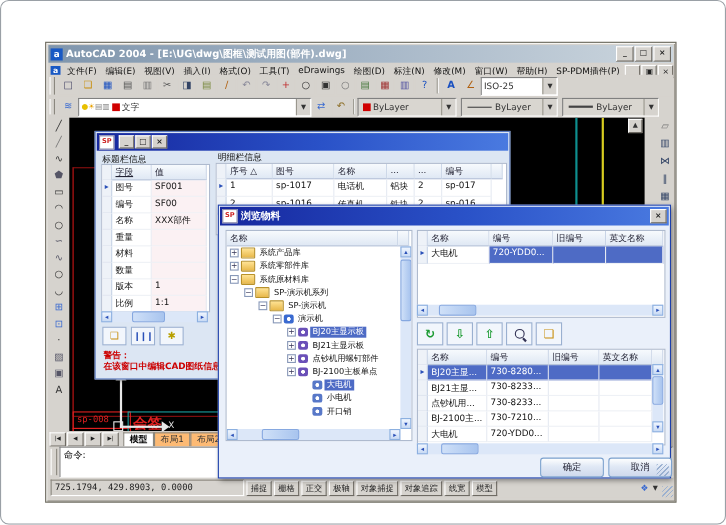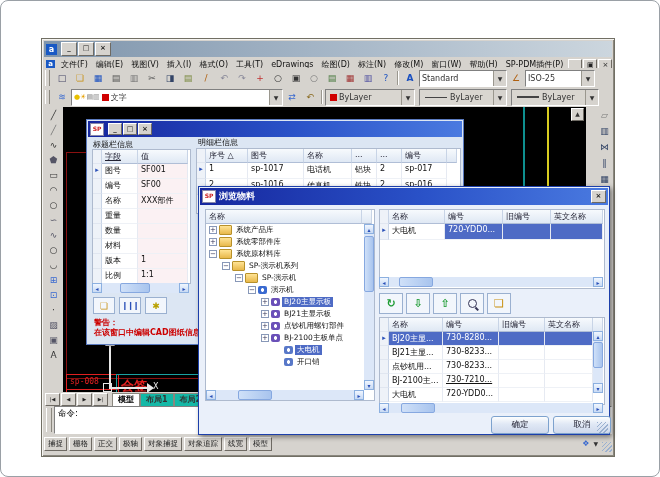--- a/index.html
+++ b/index.html
@@ -35,42 +35,43 @@
   .sb-btn{background:linear-gradient(180deg,#f0f6ff,#c8daf4);border:1px solid #8cb0e0;color:#2a50b8;font-size:6px;display:flex;align-items:center;justify-content:center;flex:none;box-sizing:border-box;}
   .sb-thumb{background:linear-gradient(90deg,#cfe0f8,#a8c4ee);border:1px solid #86a8e0;border-radius:2px;box-sizing:border-box;}
   .treerow{height:12px;display:flex;align-items:center;font-size:7.5px;white-space:nowrap;color:#111;}
   .expbox{width:8px;height:8px;border:1px solid #8898b8;background:#fff;font-size:7px;line-height:6px;text-align:center;color:#335;flex:none;margin-right:2px;box-sizing:border-box;}
   .folder{width:11px;height:8px;background:linear-gradient(#ffe394,#e8b84a);border:1px solid #b8912a;border-radius:1px;flex:none;}
   .micon{width:9px;height:8px;border-radius:2px;flex:none;}
   .treelbl{padding:0 2px;margin-left:2px;}
   .xpbtn{border:1px solid #7da2ce;border-radius:3px;background:linear-gradient(180deg,#fdfefe,#e0e8f5 45%,#cfd9ec);font-size:8.5px;color:#223;display:flex;align-items:center;justify-content:center;}
   .cbtn{background:#f2f6fc;border:1px solid #9ab0d0;display:flex;align-items:center;justify-content:center;}
   .statbtn{background:#d6d3ce;border:1px solid;border-color:#fff #6e6a63 #6e6a63 #fff;font-size:7.5px;color:#222;display:flex;align-items:center;justify-content:center;white-space:nowrap;flex:none;}
-  .tab{height:12px;font-size:8px;display:flex;align-items:center;padding:0 5px;border:1px solid #8a877e;border-bottom:none;background:#14b8a6;color:#333;flex:none;font-weight:bold;}
+  .tab{height:12px;font-size:8px;display:flex;align-items:center;padding:0 5px;border:1px solid #8a877e;border-bottom:none;background:#fdba74;color:#333;flex:none;}
   .tab.active{background:#fff;font-weight:bold;color:#000;}
   .mag{width:7px;height:7px;border:1.5px solid #335;border-radius:50%;position:relative;}
   .mag::after{content:"";position:absolute;width:4px;height:1.5px;background:#335;transform:rotate(45deg);right:-3px;bottom:-2px;}
   .gripcorner{background:repeating-linear-gradient(135deg,#9ab0d0 0 1px,transparent 1px 3px);}
 </style>
 </head>
 <body>
 
 <div class="shot">
   <div class="win">
 
     <div class="titlebar">
       <span class="appicon">a</span>
+      <span style="flex:1;">AutoCAD 2004 - [E:\UG\dwg\图框\测试用图(部件).dwg]</span>
       <span class="wbtn">_</span>
       <span class="wbtn">□</span>
       <span class="wbtn">×</span>
     </div>
 
     <div class="menubar">
       <span class="appicon" style="width:9px;height:9px;line-height:9px;font-size:7px;margin:0 2px;">a</span>
-      <span id="menu-items" style="display:flex;flex:1;align-items:center;">
+      <span id="menu-items" style="display:flex;flex:1;">
           <span class="menu-item">文件(F)</span>
           <span class="menu-item">编辑(E)</span>
           <span class="menu-item">视图(V)</span>
           <span class="menu-item">插入(I)</span>
           <span class="menu-item">格式(O)</span>
           <span class="menu-item">工具(T)</span>
           <span class="menu-item">eDrawings</span>
           <span class="menu-item">绘图(D)</span>
           <span class="menu-item">标注(N)</span>
           <span class="menu-item">修改(M)</span>
@@ -101,24 +102,20 @@
           <span class="tbtn" style="color: rgb(51, 51, 51);">○</span>
           <span class="tbtn" style="color: rgb(51, 51, 51);">▣</span>
           <span class="tbtn" style="color: rgb(119, 119, 119);">○</span>
           <span class="tbtn" style="color: rgb(74, 122, 64);">▤</span>
           <span class="tbtn" style="color: rgb(160, 52, 52);">▦</span>
           <span class="tbtn" style="color: rgb(80, 80, 160);">▥</span>
           <span class="tbtn" style="color: rgb(26, 80, 192);">?</span>
         </span>
       <span class="sep"></span>
       <span class="tbtn" style="color:#1a50c0;font-weight:bold;">A</span>
-      <span class="combo" style="width:84px;">
-        <span>Standard</span>
-        <span class="dd">▼</span>
-      </span>
       <span class="tbtn" style="color:#b06010;">∠</span>
       <span class="combo" style="width:66px;">
         <span>ISO-25</span>
         <span class="dd">▼</span>
       </span>
     </div>
 
     <div class="tb" style="left:2px;top:49px;right:2px;height:18px;">
       <span class="grip"></span>
       <span class="tbtn" style="color:#3a6ad0;">≋</span>
@@ -229,20 +226,21 @@
     </div>
 
     <div class="abs" style="left:2px;top:367px;right:2px;height:28px;background:#d6d3ce;display:flex;">
       <div style="width:4px;border-left:1px solid #fff;border-right:1px solid #8a877e;margin:2px;"></div>
       <div style="flex:1;background:#fff;border:1px solid;border-color:#808080 #fff #fff #808080;font-size:8.5px;color:#000;padding:1px 3px;">
         <span>命令:</span>
       </div>
     </div>
 
     <div class="abs" style="left:2px;top:396px;right:2px;height:17px;background:#d6d3ce;display:flex;align-items:center;">
+      <span style="width:168px;height:13px;border:1px solid;border-color:#8a877e #fff #fff #8a877e;font-size:8px;font-family:'DejaVu Sans Mono',monospace;color:#222;padding:0 3px;margin:0 2px;line-height:12px;">725.1794, 429.8903, 0.0000</span>
       <span id="status-toggles" style="display:flex;gap:2px;">
           <span class="statbtn" style="padding: 0px 3px; height: 12px;">捕捉</span>
           <span class="statbtn" style="padding: 0px 3px; height: 12px;">栅格</span>
           <span class="statbtn" style="padding: 0px 3px; height: 12px;">正交</span>
           <span class="statbtn" style="padding: 0px 3px; height: 12px;">极轴</span>
           <span class="statbtn" style="padding: 0px 3px; height: 12px;">对象捕捉</span>
           <span class="statbtn" style="padding: 0px 3px; height: 12px;">对象追踪</span>
           <span class="statbtn" style="padding: 0px 3px; height: 12px;">线宽</span>
           <span class="statbtn" style="padding: 0px 3px; height: 12px;">模型</span>
         </span>
@@ -282,26 +280,26 @@
           <span class="gc" style="width: 36px;">名称</span>
           <span class="gc pinktint" style="width: 50px;">XXX部件</span>
         </div>
         <div class="grow" style="height: 15px;">
           <span class="gut" style="width: 9px;"></span>
           <span class="gc" style="width: 36px;">重量</span>
           <span class="gc pinktint" style="width: 50px;"></span>
         </div>
         <div class="grow" style="height: 15px;">
           <span class="gut" style="width: 9px;"></span>
+          <span class="gc" style="width: 36px;">材料</span>
+          <span class="gc pinktint" style="width: 50px;"></span>
+        </div>
+        <div class="grow" style="height: 15px;">
+          <span class="gut" style="width: 9px;"></span>
           <span class="gc" style="width: 36px;">数量</span>
-          <span class="gc pinktint" style="width: 50px;"></span>
-        </div>
-        <div class="grow" style="height: 15px;">
-          <span class="gut" style="width: 9px;"></span>
-          <span class="gc" style="width: 36px;">材料</span>
           <span class="gc pinktint" style="width: 50px;"></span>
         </div>
         <div class="grow" style="height: 15px;">
           <span class="gut" style="width: 9px;"></span>
           <span class="gc" style="width: 36px;">版本</span>
           <span class="gc pinktint" style="width: 50px;">1</span>
         </div>
         <div class="grow" style="height: 15px;">
           <span class="gut" style="width: 9px;"></span>
           <span class="gc" style="width: 36px;">比例</span>
@@ -424,20 +422,25 @@
               <span class="treelbl">BJ-2100主板单点</span>
             </div>
             <div class="treerow" style="padding-left: 68px;">
               <span style="width: 10px; flex: 0 0 auto;"></span>
               <span class="micon" style="background: radial-gradient(circle, rgb(255, 255, 255) 0px, rgb(255, 255, 255) 1.5px, rgb(88, 120, 200) 2px);"></span>
               <span class="treelbl sel">大电机</span>
             </div>
             <div class="treerow" style="padding-left: 68px;">
               <span style="width: 10px; flex: 0 0 auto;"></span>
               <span class="micon" style="background: radial-gradient(circle, rgb(255, 255, 255) 0px, rgb(255, 255, 255) 1.5px, rgb(88, 120, 200) 2px);"></span>
+              <span class="treelbl">小电机</span>
+            </div>
+            <div class="treerow" style="padding-left: 68px;">
+              <span style="width: 10px; flex: 0 0 auto;"></span>
+              <span class="micon" style="background: radial-gradient(circle, rgb(255, 255, 255) 0px, rgb(255, 255, 255) 1.5px, rgb(88, 120, 200) 2px);"></span>
               <span class="treelbl">开口销</span>
             </div>
           </div>
         <div class="sb sbv" style="position:static;width:10px;height:166px;">
           <span class="sb-btn" style="width:10px;height:10px;">▴</span>
           <span style="flex:1;position:relative;">
               <span class="sb-thumb abs" style="left:0;top:2px;width:10px;height:56px;"></span>
             </span>
           <span class="sb-btn" style="width:10px;height:10px;">▾</span>
         </div>
@@ -511,21 +514,21 @@
         <div class="grow" style="height: 14px;">
           <span class="gut" style="width: 9px;"></span>
           <span class="gc" style="width: 54px;">点钞机用...</span>
           <span class="gc" style="width: 56px;">730-8233...</span>
           <span class="gc" style="width: 46px;"></span>
           <span class="gc" style="width: 48px;"></span>
         </div>
         <div class="grow" style="height: 14px;">
           <span class="gut" style="width: 9px;"></span>
           <span class="gc" style="width: 54px;">BJ-2100主...</span>
-          <span class="gc" style="width: 56px; text-decoration: underline;">730-7210...</span>
+          <span class="gc" style="width: 56px;">730-7210...</span>
           <span class="gc" style="width: 46px;"></span>
           <span class="gc" style="width: 48px;"></span>
         </div>
         <div class="grow" style="height: 14px;">
           <span class="gut" style="width: 9px;"></span>
           <span class="gc" style="width: 54px;">大电机</span>
           <span class="gc" style="width: 56px;">720-YDD0...</span>
           <span class="gc" style="width: 46px;"></span>
           <span class="gc" style="width: 48px;"></span>
         </div>

